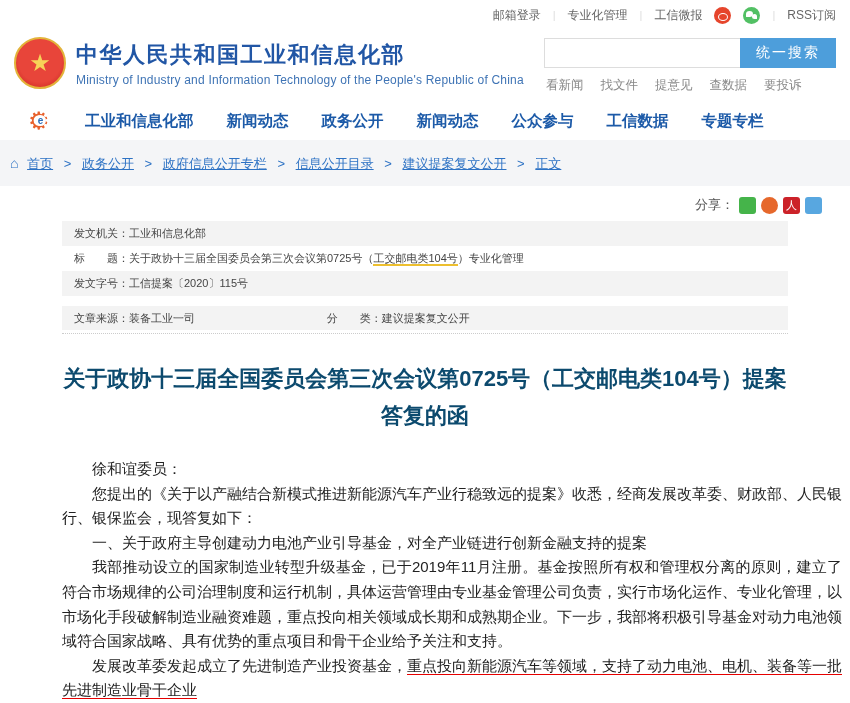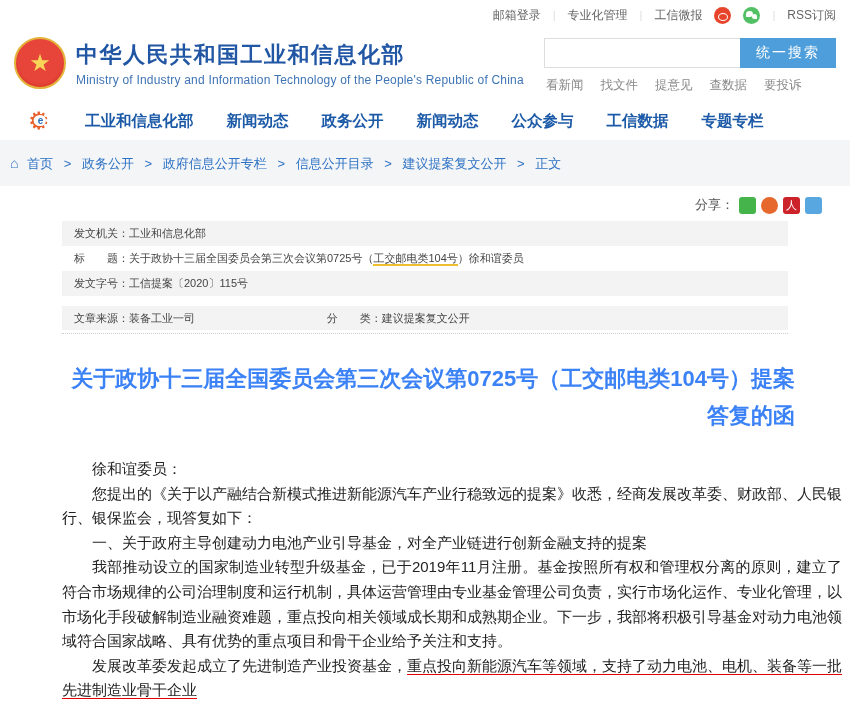--- a/index.html
+++ b/index.html
@@ -45,43 +45,43 @@
   .nav-logo { position:relative; width:24px; height:24px; }
   .nav-logo .gear { color:#e8612c; font-size:24px; line-height:24px; display:block; }
   .nav-logo .e { position:absolute; left:7px; top:6px; width:11px; height:11px; background:#fff;
     border-radius:50%; color:#2b6cb8; font-size:10px; font-weight:bold; text-align:center; line-height:11px; }
   .nav a { font-size:15.5px; font-weight:bold; color:#1c5aa8; text-decoration:none; cursor:pointer; }
 
   
   .crumb-band { background:#f4f5f7; padding:15px 0 13px 10px; font-size:13px; color:#2d72c4; }
   .crumb-band .home-icon { color:#2d72c4; margin-right:5px; font-size:14px; }
   .crumb-band .c-sep { margin:0 7px; color:#2d72c4; }
-  .crumb-band .c-item { cursor:pointer; }
+  .crumb-band .c-item { cursor:pointer;text-decoration:underline; }
 
   
   .share-row { display:flex; justify-content:flex-end; align-items:center; gap:5px;
     padding:10px 28px 7px 12px; font-size:13px; color:#555; }
   .share-icon { width:17px; height:17px; border-radius:3px; display:inline-block;
     color:#fff; font-size:11px; text-align:center; line-height:17px; cursor:pointer; }
   .share-wechat { background:#45b44a; }
   .share-weibo  { background:#e6682c; border-radius:50%; }
   .share-people { background:#cc2229; }
   .share-qq     { background:#58a7e0; }
 
   
   .meta { margin:0 62px; font-size:11px; color:#444; }
   .meta-row { padding:5px 12px; line-height:1.35; }
   .meta-row.gray { background:#f3f3f3; }
   .meta-row.two-col { display:grid; grid-template-columns:36% 64%; }
   .hl-yellow { border-bottom:2px solid #edbf2f; }
   .dotted-divider { margin:3px 62px 0; border-bottom:1px dotted #ccc; }
 
   
-  .doc-title { margin:27px 55px 23px; text-align:right; font-size:22px; font-weight:bold;
-    color:#3b82f6; line-height:1.65; font-family:"Liberation Sans","DejaVu Sans",sans-serif; }
+  .doc-title { margin:27px 55px 23px; text-align:center; font-size:22px; font-weight:bold;
+    color:#0c4a6e; line-height:1.65; font-family:"Liberation Sans","DejaVu Sans",sans-serif; }
   .article-body { margin:0 8px 0 62px; font-size:15px; color:#222; line-height:1.64;
     text-align:justify; }
   .article-body p { text-indent:2em; }
   .red-underline { text-decoration:underline; text-decoration-color:#e60000; text-underline-offset:3px; }
 </style>
 </head>
 <body>
 
 <div class="topbar">
   <span class="tb-link">邮箱登录</span>
@@ -153,21 +153,21 @@
   <span class="share-icon share-weibo"></span>
   <span class="share-icon share-people">人</span>
   <span class="share-icon share-qq"></span>
 </div>
 
 <div class="meta">
   <div class="meta-row gray">
     <span>发文机关：</span><span>工业和信息化部</span>
   </div>
   <div class="meta-row">
-    <span>标　　题：</span><span>关于政协十三届全国委员会第三次会议第0725号（</span><span class="hl-yellow">工交邮电类104号</span><span>）徐和谊委员</span>
+    <span>标　　题：</span><span>关于政协十三届全国委员会第三次会议第0725号（</span><span class="hl-yellow">工交邮电类104号</span><span>）专业化管理</span>
   </div>
   <div class="meta-row gray">
     <span>发文字号：</span><span>工信提案〔2020〕115号</span>
   </div>
   <div class="meta-row two-col">
   </div>
   <div class="meta-row gray two-col">
     <div><span>文章来源：</span><span>装备工业一司</span></div>
     <div><span>分　　类：</span><span>建议提案复文公开</span></div>
   </div>

